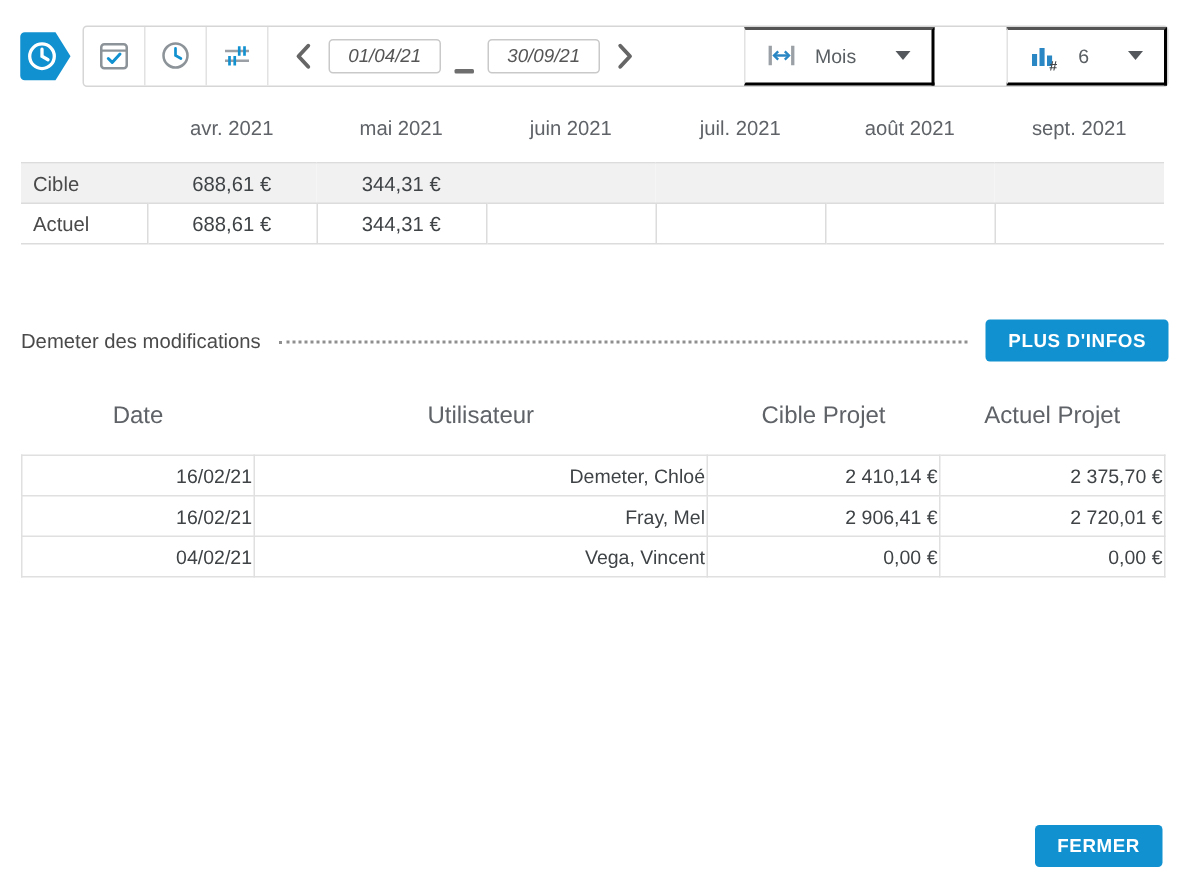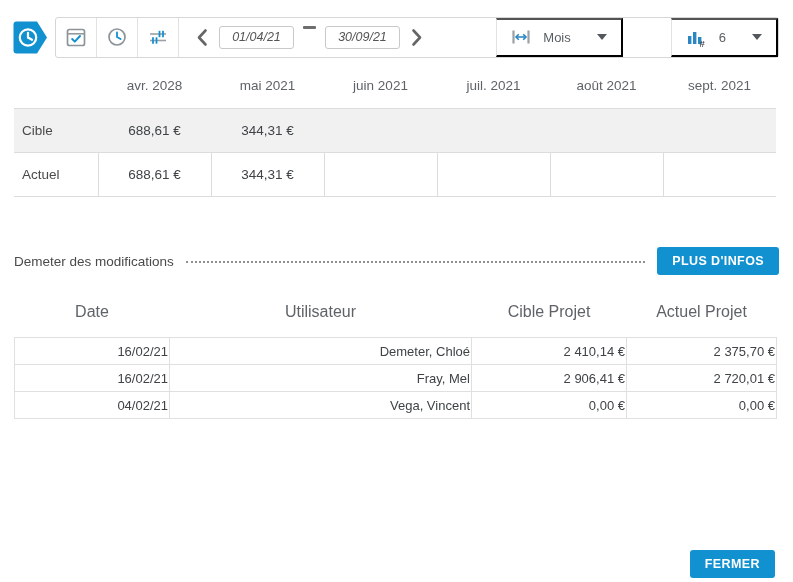--- a/index.html
+++ b/index.html
@@ -15,33 +15,33 @@
   
   .title-row{display:flex;align-items:center;margin:22px 14px 0;}
   .title-bar{width:4px;height:22px;background:var(--accent);margin-right:10px;border-radius:1px;}
   .title{font-size:16.5px;font-weight:400;color:var(--title_text);margin:0;letter-spacing:.2px;}
 
   
   .toolbar-row{display:flex;align-items:center;margin:16px 14px 0 12px;height:42px;}
   .view-badge{width:38px;height:36px;margin-right:5px;background:none;border:none;padding:0;cursor:pointer;display:flex;align-items:center;}
   .toolbar{flex:1;display:flex;align-items:center;height:41px;border:1px solid #d6d6d6;border-radius:3px;background:#fff;}
   .tb-btn{width:41px;height:39px;display:flex;align-items:center;justify-content:center;border:none;border-right:1px solid #e2e2e2;background:transparent;padding:0;cursor:pointer;}
-  .date-nav{display:flex;align-items:flex-start;gap:9px;padding:0 15px;}
+  .date-nav{display:flex;align-items:flex-end;gap:9px;padding:0 15px;}
   .nav-btn{background:none;border:none;padding:2px;cursor:pointer;display:flex;align-items:center;}
   .date-input{width:75px;height:23px;border:1px solid #c9c9c9;border-radius:3px;font-style:italic;font-size:12.5px;color:#555;text-align:center;font-family:inherit;background:#fff;}
   .date-dash{width:13px;height:3px;background:#6e6e6e;border-radius:1px;}
   .spacer{flex:1;}
   .tb-section{display:flex;align-items:center;height:39px;padding:0 14px;border-left:1px solid #e2e2e2;cursor:pointer;background:none;font-family:inherit;margin-left:48px;}
   .tb-label{font-size:13px;color:#5a5f63;margin-left:12px;}
   .caret{width:0;height:0;border-left:5px solid transparent;border-right:5px solid transparent;border-top:6px solid #54585c;margin-left:26px;}
 
   
   .values-table{width:762px;margin:14px 0 0 14px;border-collapse:collapse;table-layout:fixed;font-size:13.5px;}
   .values-table thead th{font-weight:400;color:#5f6368;padding:6px 0 15px;text-align:center;}
-  .values-table tbody td{height:44px;text-align:center;color:#3f4346;}
+  .values-table tbody td{height:27px;text-align:center;color:#3f4346;}
   .row-cible td{background:var(--row_highlight);border-top:1px solid var(--border);border-bottom:1px solid var(--border);}
   .row-actuel td{border-bottom:1px solid var(--border);border-left:1px solid var(--border);background:#fff;}
   .row-actuel td:first-child{border-left:none;}
   .values-table td.lbl{text-align:left;padding-left:8px;color:#4a4a4a;}
 
   
   .journal-header{display:flex;align-items:center;margin:50px 14px 0;}
   .journal-title{font-size:13.5px;color:#4a4a4a;white-space:nowrap;}
   .dotted{flex:1;border-bottom:2px dotted #8f8f8f;margin:0 12px;transform:translateY(1px);}
   .btn-primary{background:var(--accent);color:#fff;border:none;border-radius:3px;font-weight:700;font-size:12.5px;letter-spacing:.4px;padding:7px 15px;cursor:pointer;font-family:inherit;}
@@ -142,21 +142,21 @@
         <col>
         <col>
         <col>
         <col>
         <col>
         <col>
     </colgroup>
     <thead>
       <tr>
         <th></th>
-        <th>avr. 2028</th>
+        <th>avr. 2021</th>
         <th>mai 2021</th>
         <th>juin 2021</th>
         <th>juil. 2021</th>
         <th>août 2021</th>
         <th>sept. 2021</th>
       </tr>
     </thead>
     <tbody>
       <tr class="row-cible">
         <td class="lbl">Cible</td>

